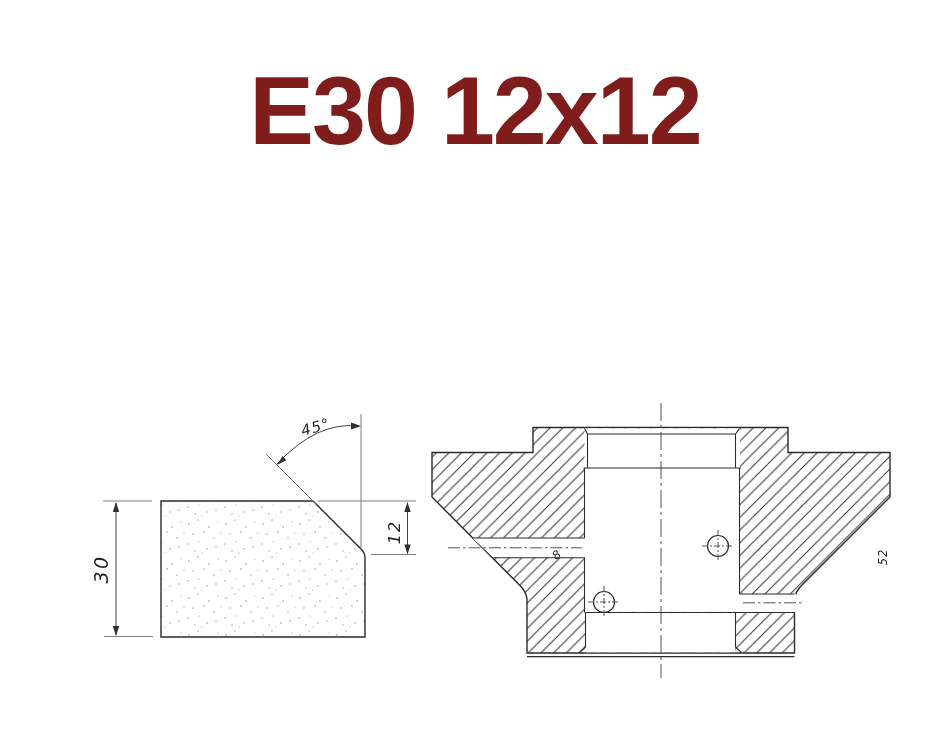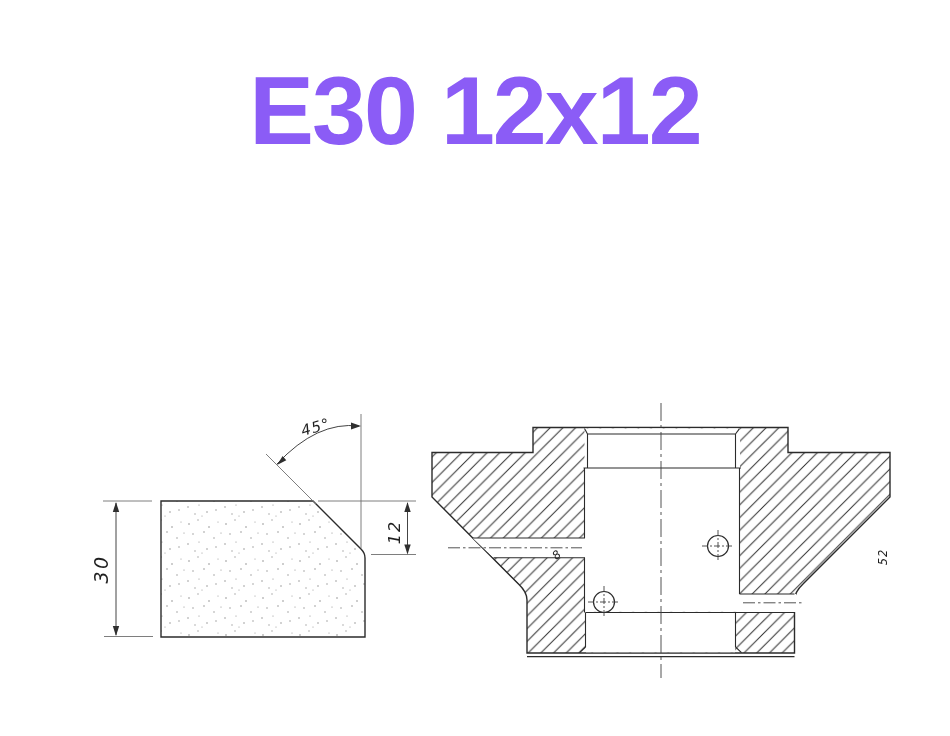--- a/index.html
+++ b/index.html
@@ -1,21 +1,21 @@
 <!DOCTYPE html>
 <html><head>
 <meta charset="utf-8">
 <style>
   html,body{margin:0;padding:0;background:#fff;}
   body{width:950px;height:736px;position:relative;overflow:hidden;font-family:"Liberation Sans",sans-serif;}
   .title{
     position:absolute;left:0;right:0;top:40px;height:142px;
     display:flex;align-items:center;justify-content:center;
     font-weight:bold;font-size:97px;letter-spacing:-2px;
-    color:#8b5cf6;
+    color:#7f1d1d;
   }
   svg.drawing{position:absolute;left:0;top:0;}
   .dim-text{font-family:"DejaVu Sans",sans-serif;font-style:italic;fill:#1f1f1f;}
   .outline{fill:none;stroke:#2b2b2b;stroke-width:1.4;stroke-linejoin:miter;}
   .iline{stroke:#2b2b2b;stroke-width:1.1;fill:none;}
   .thin{stroke:#8a8a8a;stroke-width:0.8;fill:none;}
   .ext{stroke:#6f6f6f;stroke-width:0.9;fill:none;}
   .dimline{stroke:#2f2f2f;stroke-width:0.9;fill:none;}
   .cl{stroke:#3f3f3f;stroke-width:0.9;fill:none;}
   .arrow{fill:#2f2f2f;stroke:none;}

